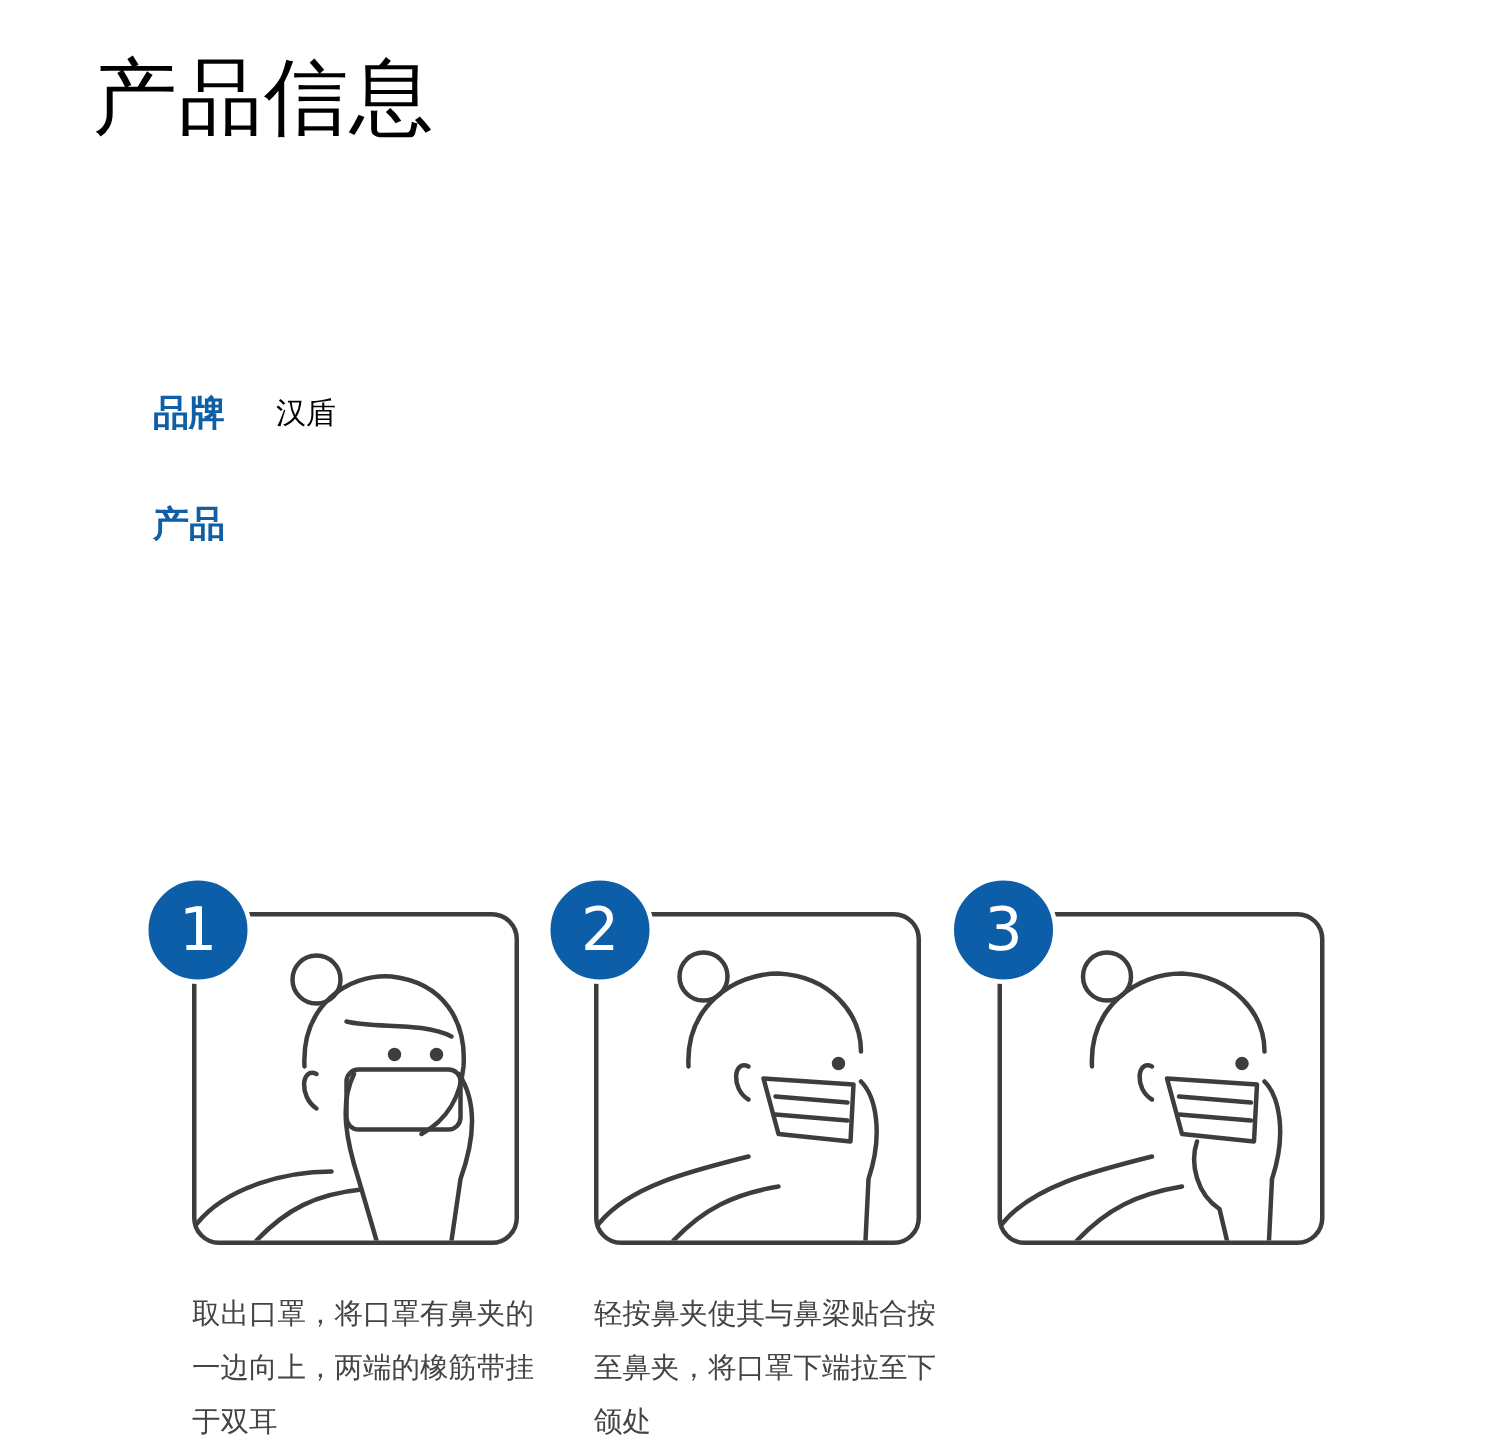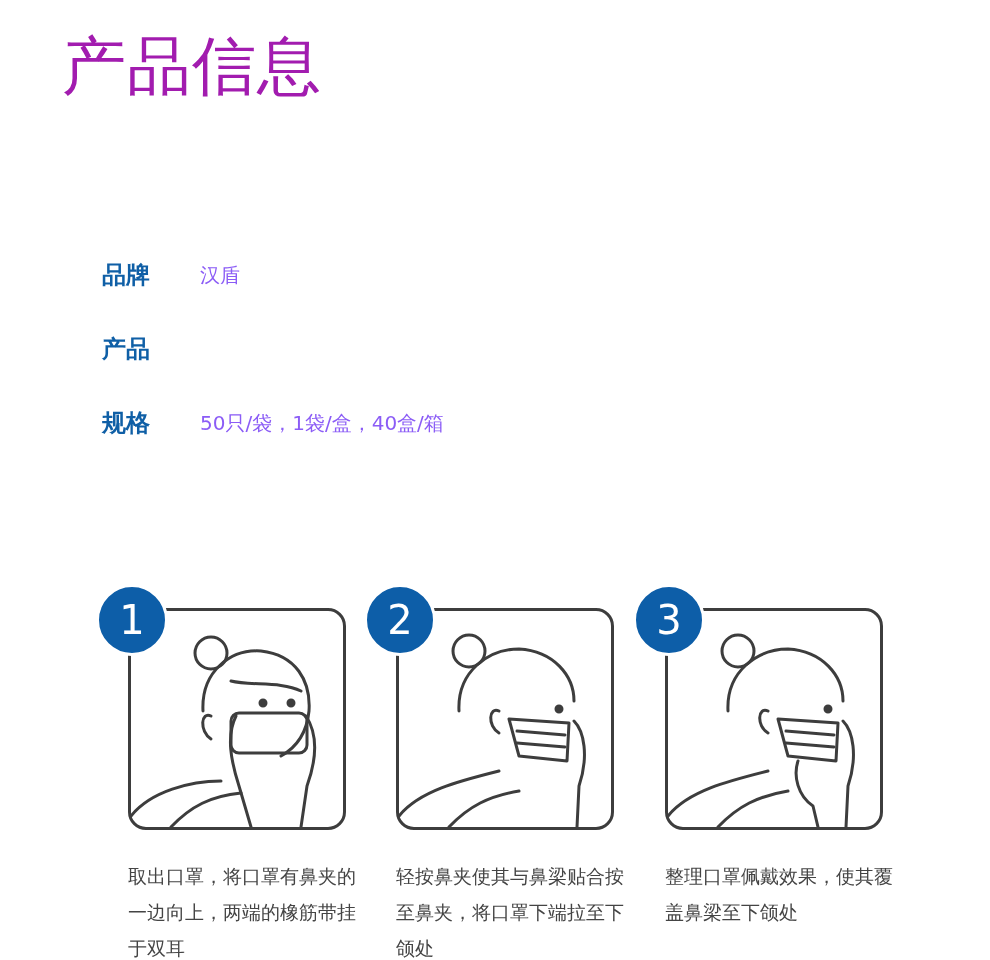--- a/index.html
+++ b/index.html
@@ -1,23 +1,23 @@
 <!DOCTYPE html>
 <html><head>
 <meta charset="utf-8">
 <style>
   html, body { margin: 0; padding: 0; background: #ffffff; }
   body { width: 990px; height: 960px; position: relative; overflow: hidden;
          font-family: "DejaVu Sans", "Liberation Sans", sans-serif; color: #333; }
-  .title { position: absolute; left: 62px; top: 30px; font-size: 64px; color: #a21caf;
+  .title { position: absolute; left: 62px; top: 30px; font-size: 56px; color: #000000;
            font-weight: 400; letter-spacing: 1px; margin: 0; line-height: 72px; }
   .info { position: absolute; left: 102px; top: 238px; }
-  .row { height: 74px; display: flex; align-items: center; gap: 16px; }
+  .row { height: 74px; display: flex; align-items: center; }
   .label { width: 82px; font-size: 24px; font-weight: 700; color: #0f5fa6; }
-  .value { font-size: 20px; color: #8b5cf6; }
+  .value { font-size: 20px; color: #000000; }
   .steps { position: absolute; left: 96px; top: 580px; width: 800px; height: 380px; }
   .step { position: absolute; top: 0; width: 260px; height: 380px; }
   .frame { position: absolute; left: 32px; top: 28px; width: 212px; height: 216px;
            border: 3px solid #3d3d3d; border-radius: 18px; background: #fff; }
   .badge { position: absolute; left: 0; top: 4px; width: 72px; height: 72px; border-radius: 50%;
            background: #0d5ea8; color: #fff; font-size: 40px; display: flex; align-items: center;
            justify-content: center; z-index: 2; border: 3px solid #fff; box-sizing: border-box; }
   .illus { position: absolute; left: 0; top: 0; width: 212px; height: 216px; }
   .caption { position: absolute; left: 32px; top: 278px; width: 240px; font-size: 19px;
              line-height: 36px; color: #444; }
@@ -27,24 +27,20 @@
 
 <h1 class="title">产品信息</h1>
 
 <div class="info">
   <div class="row">
     <span class="label">品牌</span>
     <span class="value">汉盾</span>
   </div>
   <div class="row">
     <span class="label">产品</span>
-  </div>
-  <div class="row">
-    <span class="label">规格</span>
-    <span class="value">50只/袋，1袋/盒，40盒/箱</span>
   </div>
 </div>
 
 <div class="steps">
 
   <div class="step" style="left:0">
     <div class="badge">1</div>
     <div class="frame">
       <svg class="illus" viewBox="0 0 212 216" fill="none" stroke="#3d3d3d" stroke-width="3" stroke-linecap="round" stroke-linejoin="round">
         <circle cx="80" cy="42" r="16"></circle>
@@ -87,15 +83,14 @@
         <path d="M60 100 C58 60 90 38 120 38 C155 40 175 65 175 90"></path>
         <circle cx="160" cy="98" r="3" fill="#3d3d3d"></circle>
         <path d="M100 100 C90 95 88 115 100 122"></path>
         <path d="M110 108 L170 112 L168 150 L120 145 Z"></path>
         <path d="M118 120 L166 124 M118 132 L166 136"></path>
         <path d="M175 110 C185 120 190 145 180 175 L178 216"></path>
         <path d="M130 150 C125 165 130 185 145 195 L150 216"></path>
         <path d="M0 205 C20 180 60 170 100 160 M50 216 C70 195 90 185 120 180"></path>
       </svg>
     </div>
-    <div class="caption">整理口罩佩戴效果，使其覆盖鼻梁至下颌处</div>
   </div>
 </div>
 
 </body></html>

